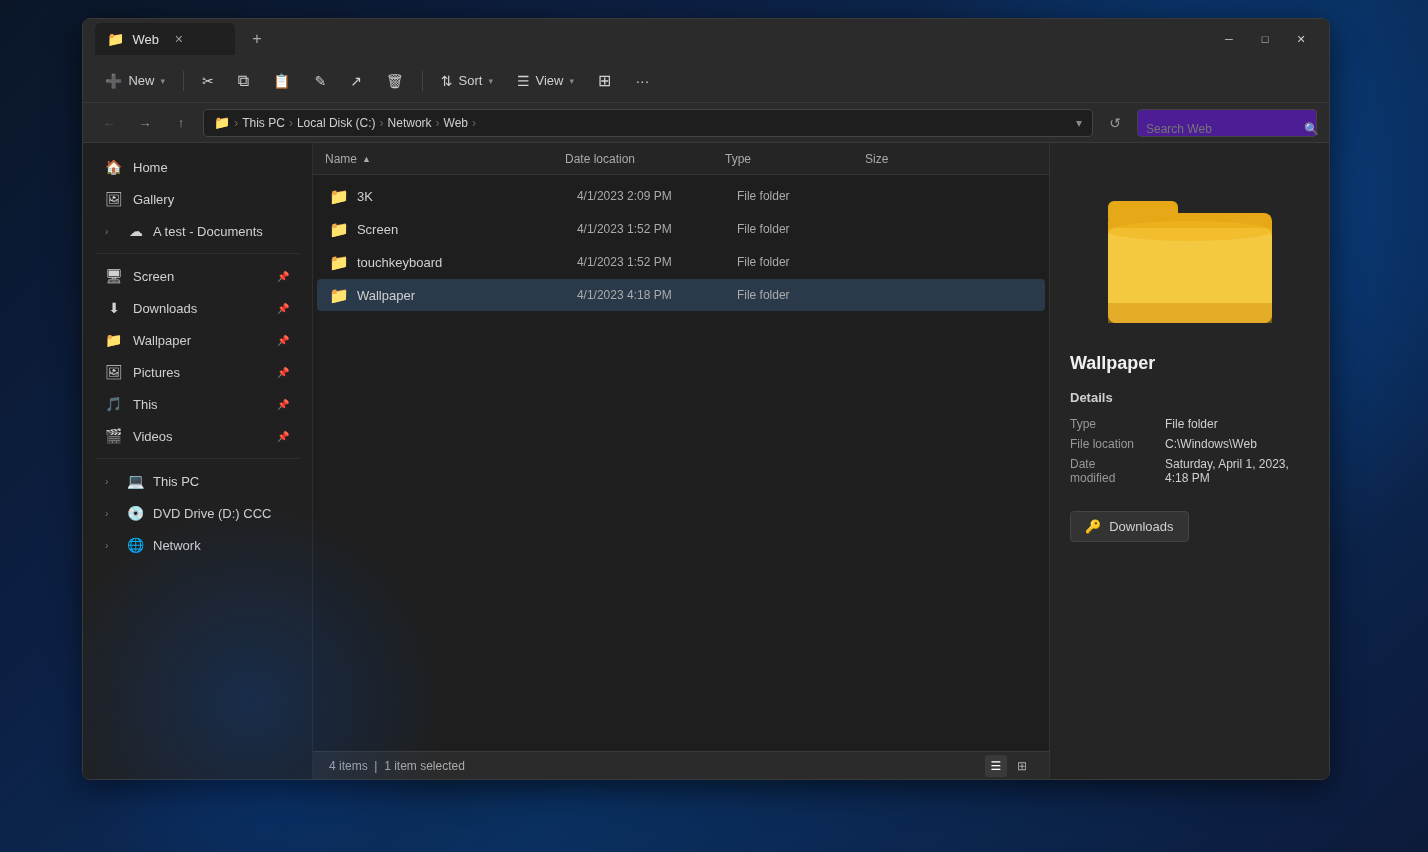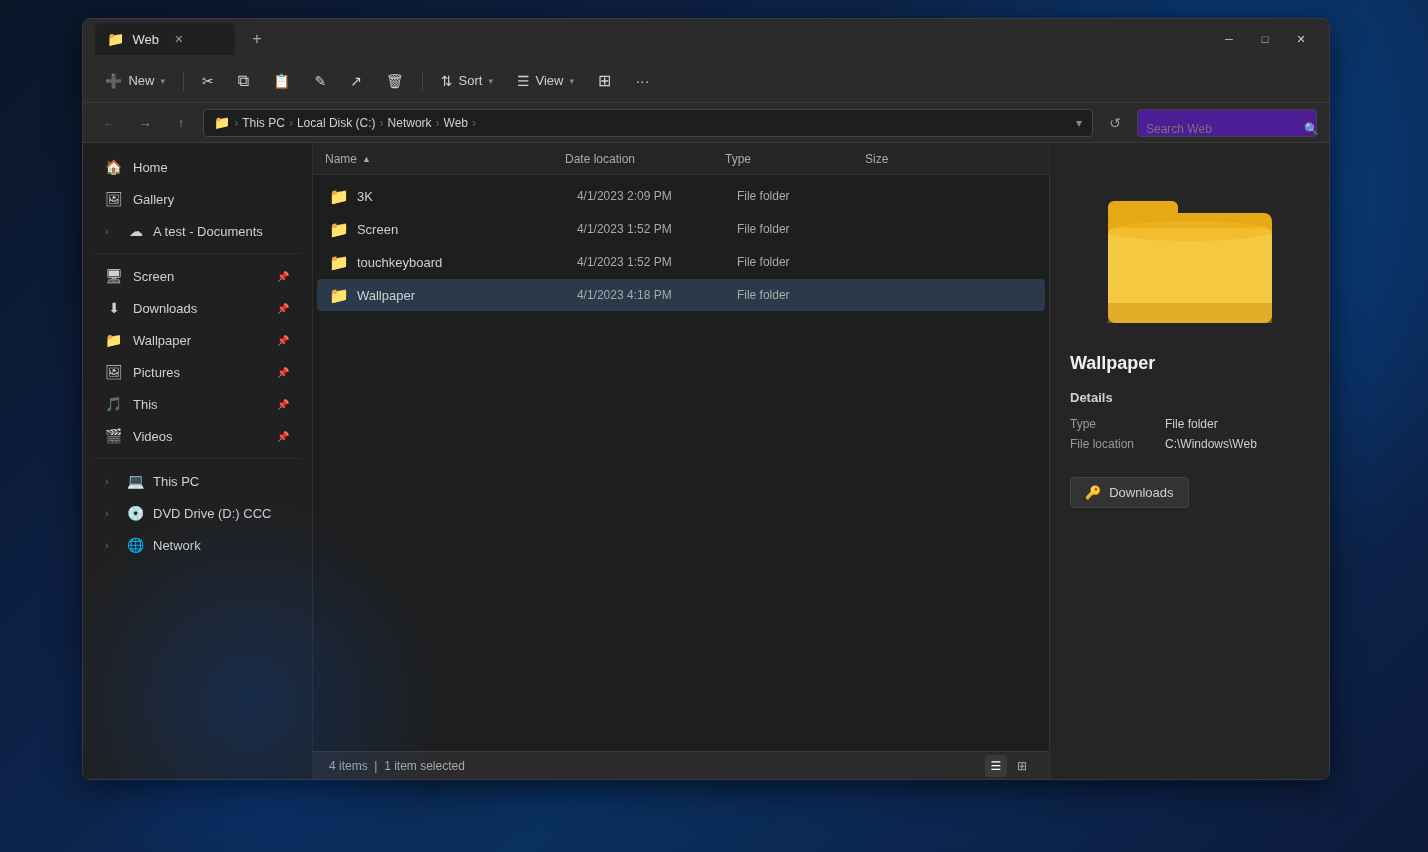--- a/index.html
+++ b/index.html
@@ -657,20 +657,27 @@
       <div class="preview-filename">Wallpaper</div>
       <div class="preview-details-header">Details</div>
       <div class="detail-row">
         <span class="detail-label">Type</span>
         <span class="detail-value">File folder</span>
       </div>
       <div class="detail-row">
         <span class="detail-label">File location</span>
         <span class="detail-value">C:\Windows\Web</span>
       </div>
+      <div class="detail-row">
+        <span class="detail-label">
+          <span>Date</span><br>
+          <span>modified</span>
+        </span>
+        <span class="detail-value">Saturday, April 1, 2023, 4:18 PM</span>
+      </div>
       <div class="properties-btn">
         <span>🔑</span>
         <span>Downloads</span>
       </div>
     </div>
 
   </div>
 </div>
 
 </body></html>

